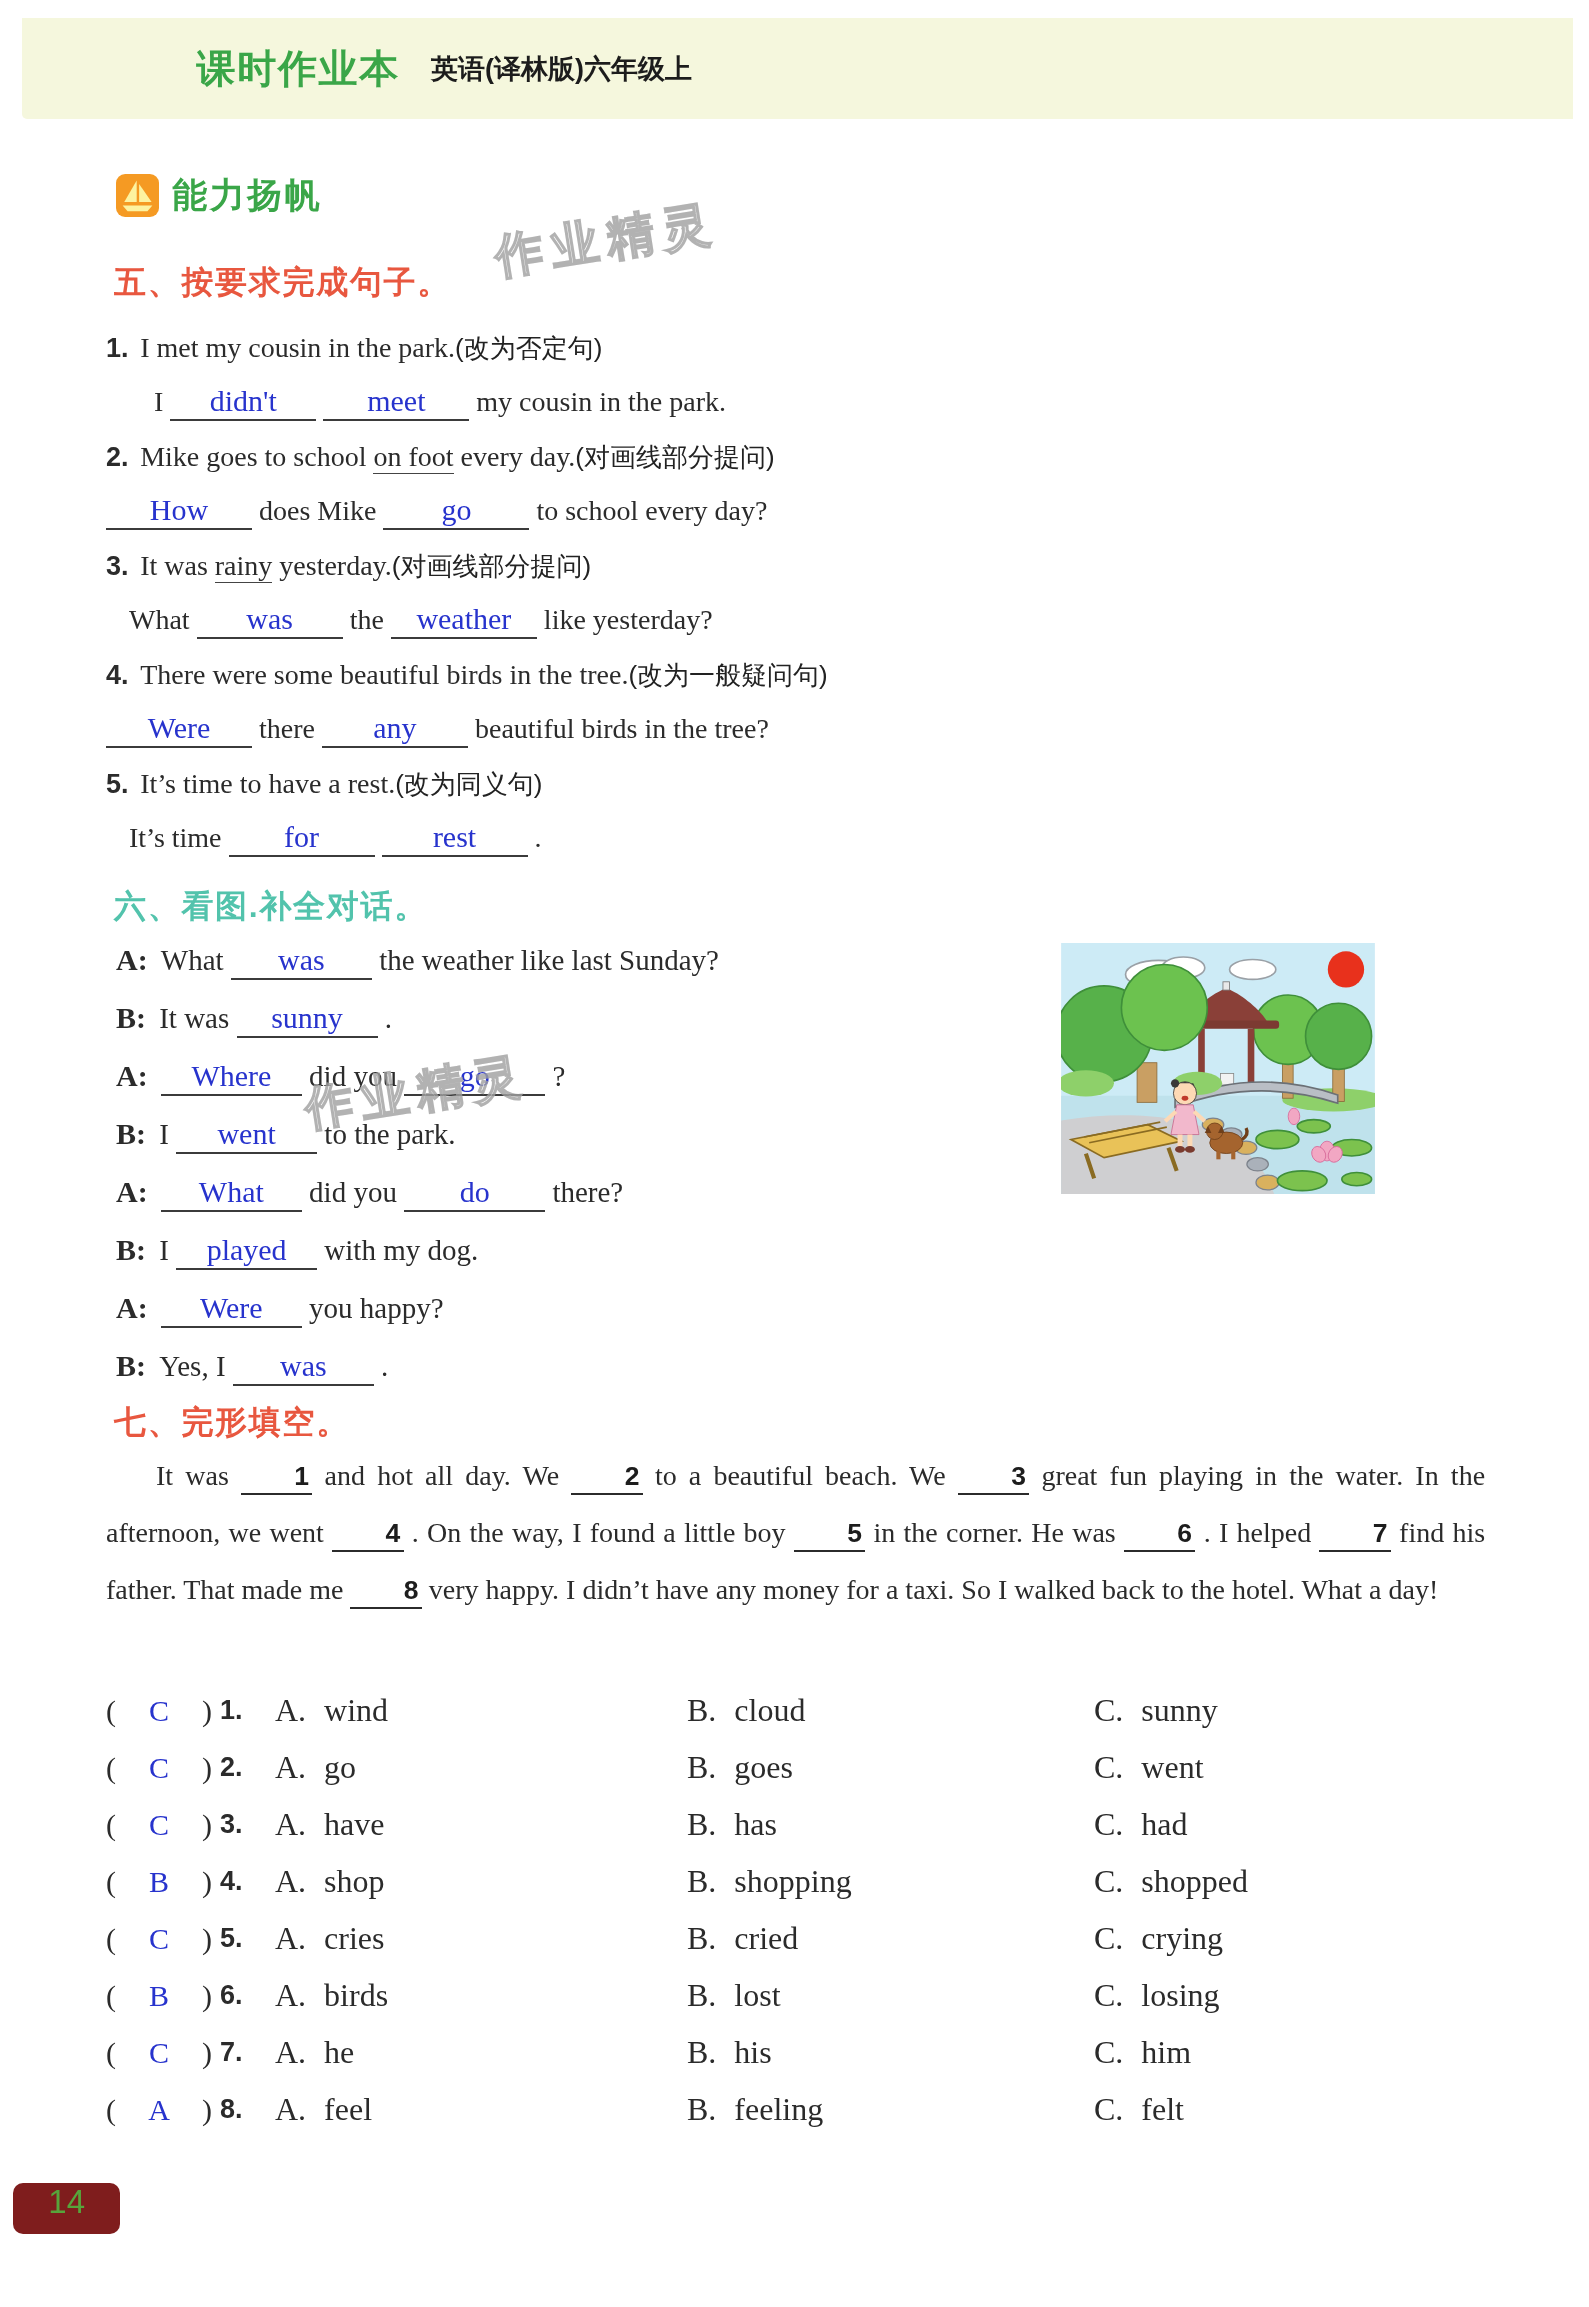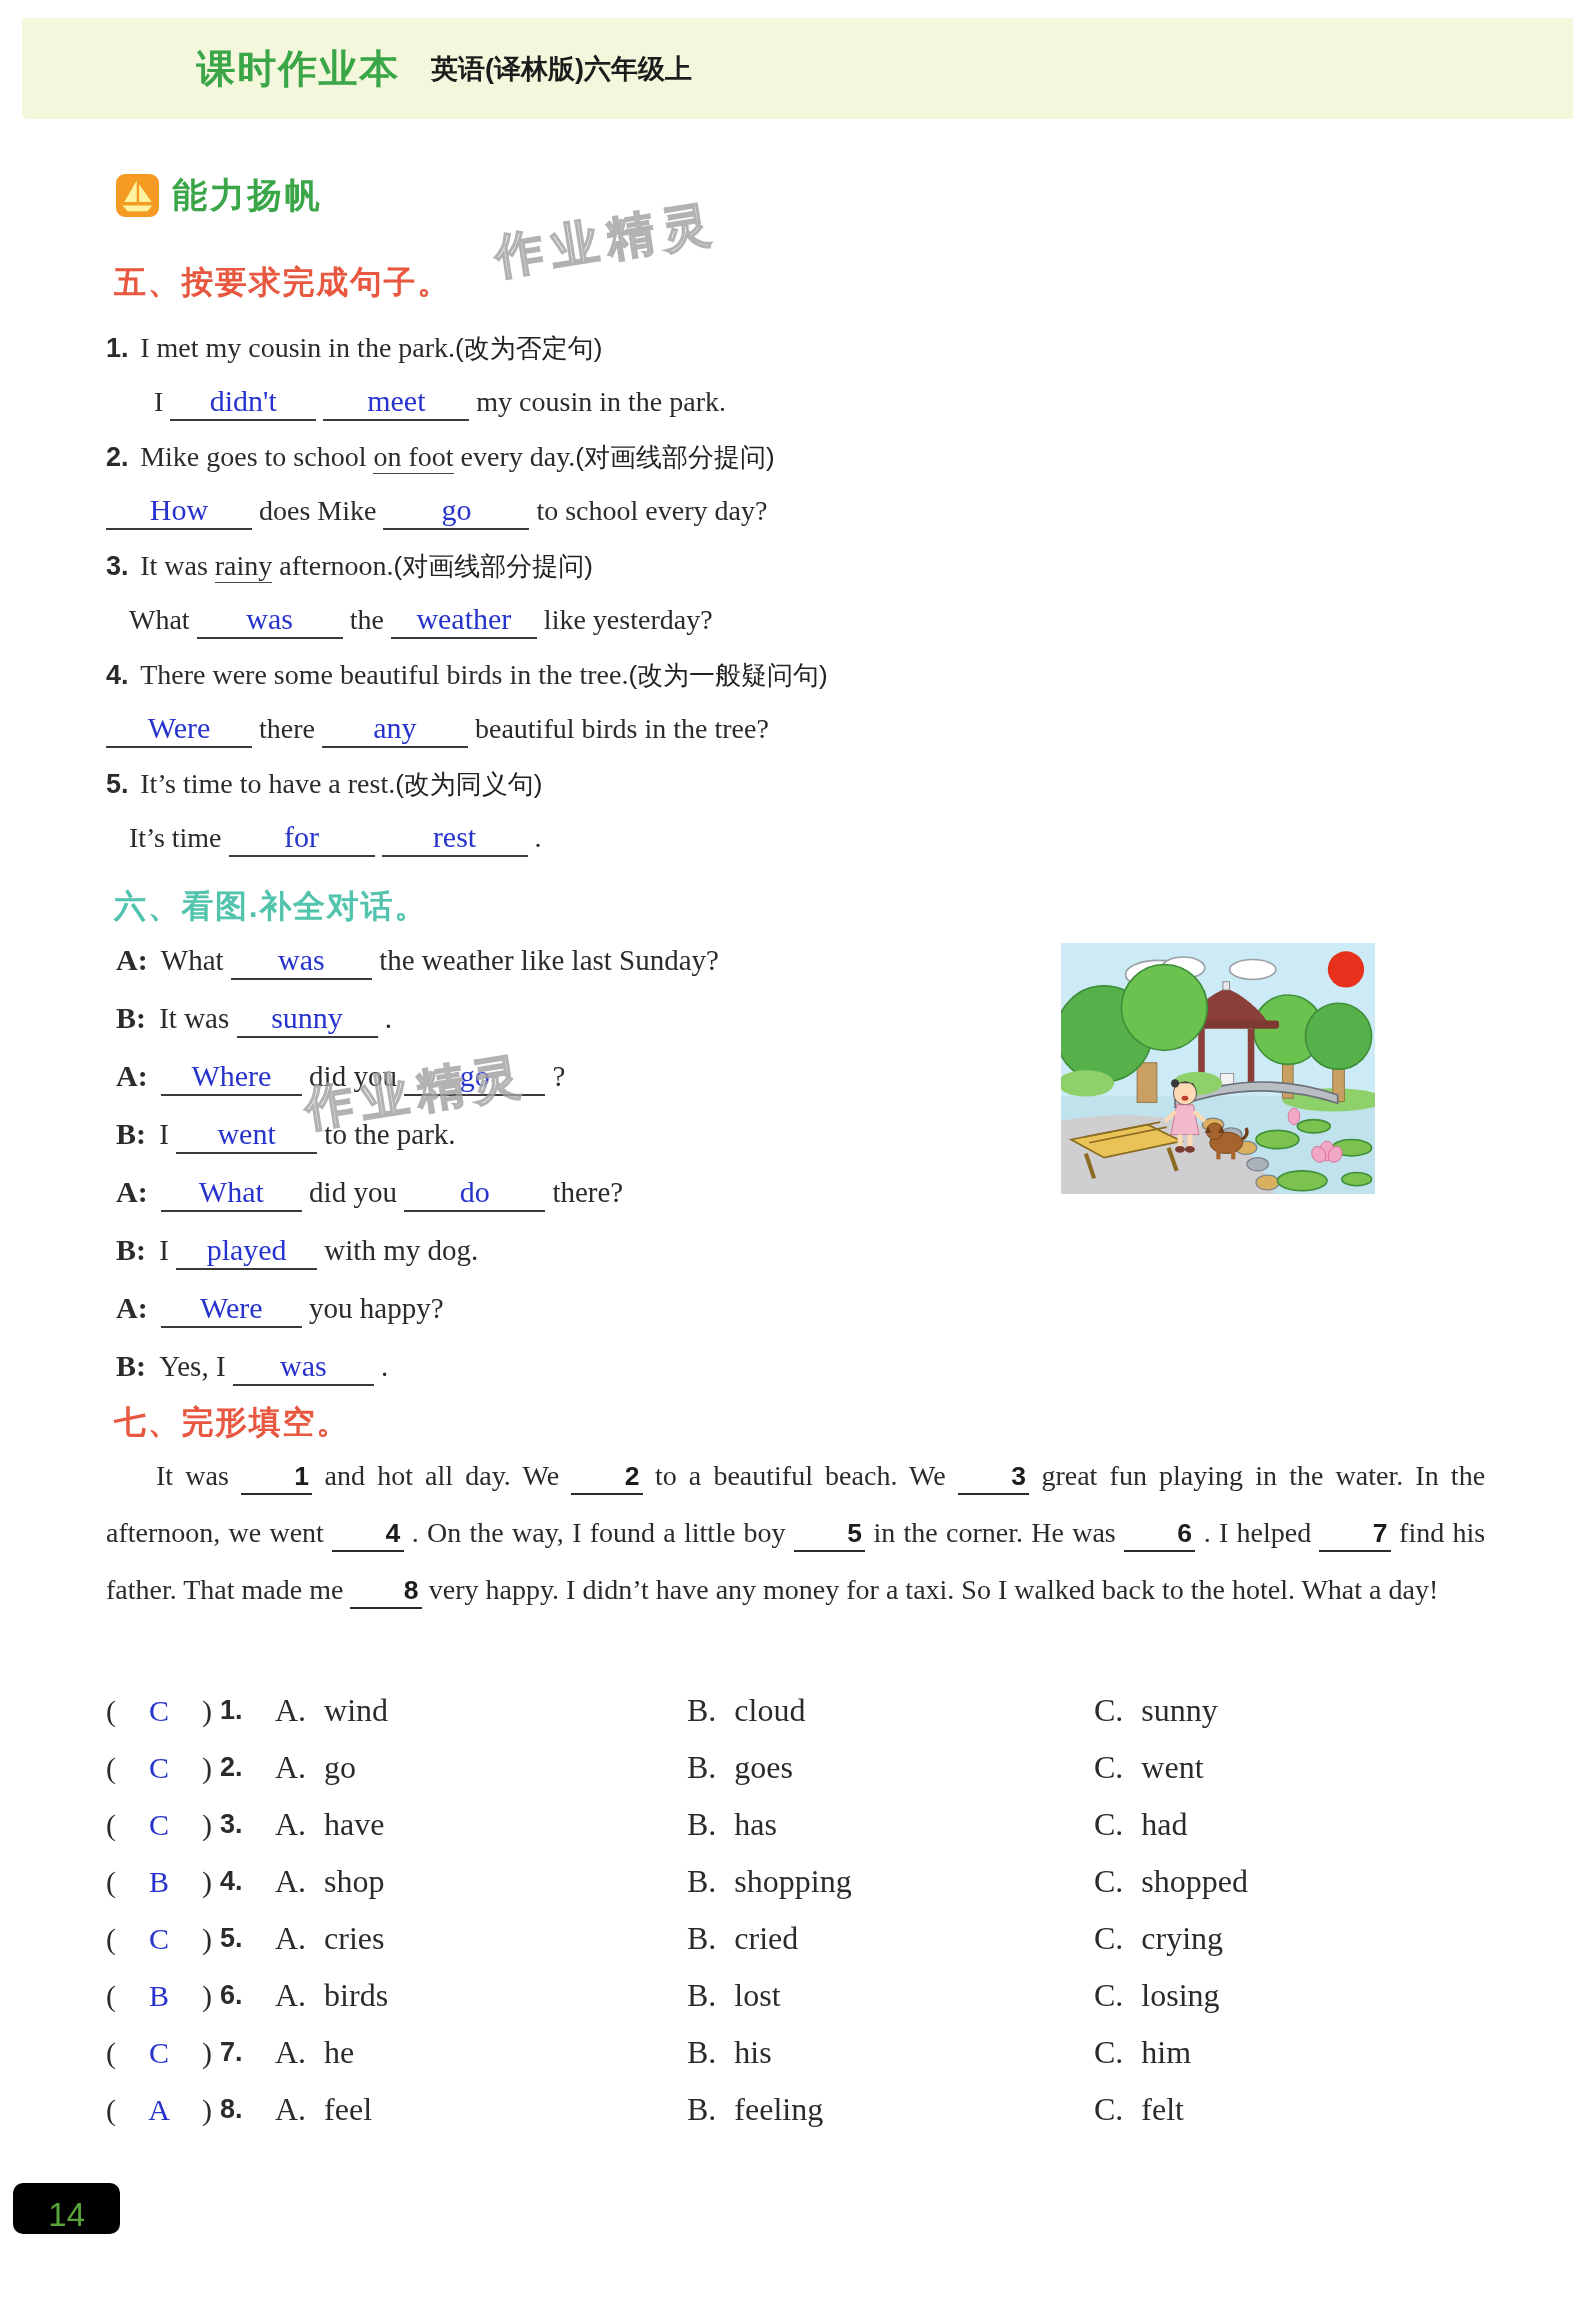--- a/index.html
+++ b/index.html
@@ -62,22 +62,22 @@
   
   .mc{position:absolute;left:106px;top:1682px;width:1397px;}
   .mcrow{display:grid;grid-template-columns:114px 55px 412px 407px auto;height:57px;align-items:center;}
   .brk{display:flex;justify-content:space-between;align-items:center;font-size:30px;width:106px;}
   .mcans{color:#2733cd;font-size:30px;}
   .mcnum{font-family:"Liberation Sans",sans-serif;font-weight:bold;font-size:27px;}
   .opt{font-size:32px;}
   .optl{margin-right:18px;}
 
   
-  .pagebadge{position:absolute;left:13.2px;top:2183px;width:107px;height:51px;background:#000000;
-             border-radius:10px;display:flex;align-items:flex-end;justify-content:center;}
+  .pagebadge{position:absolute;left:13.2px;top:2183px;width:107px;height:51px;background:#7f1d1d;
+             border-radius:10px;display:flex;align-items:flex-start;justify-content:center;}
   .pagenum{font-family:"Liberation Sans",sans-serif;font-size:33px;color:#57a53b;}
 </style>
 </head>
 <body>
 
 <div class="page">
 
   <div class="band">
     <span class="brand">课时作业本</span>
     <span class="subtitle">英语(译林版)六年级上</span>
@@ -115,21 +115,21 @@
       <span class="qnum">2.</span><span>Mike goes to school</span> <span class="u">on foot</span> <span>every day.</span><span class="cn">(对画线部分提问)</span>
     </div>
     <div class="aline" style="padding-left:0;">
       <span class="blank"><span class="bl">How</span></span>
       <span>does Mike</span>
       <span class="blank"><span class="bl">go</span></span>
       <span>to school every day?</span>
     </div>
 
     <div class="qline">
-      <span class="qnum">3.</span><span>It was</span> <span class="u">rainy</span> <span>afternoon.</span><span class="cn">(对画线部分提问)</span>
+      <span class="qnum">3.</span><span>It was</span> <span class="u">rainy</span> <span>yesterday.</span><span class="cn">(对画线部分提问)</span>
     </div>
     <div class="aline" style="padding-left:23px;">
       <span>What</span>
       <span class="blank"><span class="bl">was</span></span>
       <span>the</span>
       <span class="blank"><span class="bl">weather</span></span>
       <span>like yesterday?</span>
     </div>
 
     <div class="qline">

